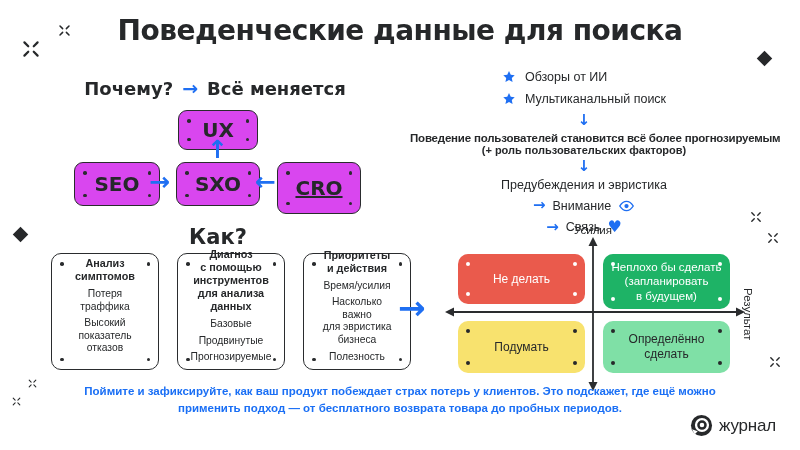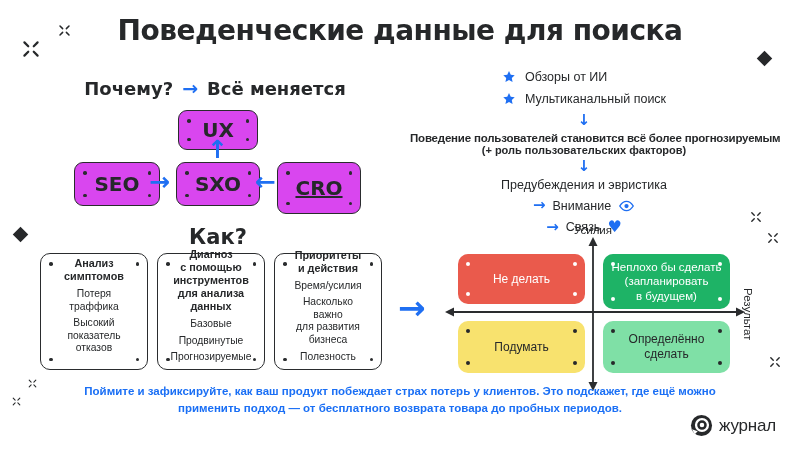--- a/index.html
+++ b/index.html
@@ -41,21 +41,21 @@
   .star-item svg { flex:0 0 auto; }
   .t-arrow { font-size:15px; line-height:1; margin:3px 0 4px; }
   .t-statement { font-size:11.5px; font-weight:bold; letter-spacing:-0.2px; white-space:nowrap; }
   .t-note { font-size:11px; font-weight:bold; }
   .t-heur { font-size:12.5px; margin-top:3px; }
   .t-row { display:flex; justify-content:center; align-items:center; gap:7px; margin-top:6px; font-size:12.5px; }
   .heart { font-family:"DejaVu Sans", sans-serif; color:#1f6ff2; font-size:16px; line-height:1; }
 
   
   .how-heading { left:40px; top:225px; width:356px; text-align:center; font-size:21px; }
-  .cards { left:40px; top:253px; display:flex; gap:9px; }
+  .cards { left:51px; top:253px; display:flex; gap:18px; }
   .card { position:relative; width:108px; height:117px; border:1.6px solid #2a2c2e; border-radius:10px;
           display:flex; flex-direction:column; justify-content:center; align-items:center;
           text-align:center; padding:8px 5px; background:#fff; }
   .card .cdot { background:#2a2c2e; width:3.5px; height:3.5px; }
   .card-title { font-size:10.8px; font-weight:bold; line-height:1.2; margin-bottom:5px; }
   .card-item { font-size:10.3px; line-height:1.22; margin-bottom:4px; }
   .card-item:last-child { margin-bottom:11px; }
 
   .big-arrow { left:398px; top:291px; font-size:33px; }
 
@@ -222,21 +222,21 @@
   <div class="card">
     <span class="cdot tl"></span>
       <span class="cdot tr"></span>
       <span class="cdot bl"></span>
       <span class="cdot br"></span>
     <div class="card-title preline">Приоритеты
 и действия</div>
     <div class="card-item preline">Время/усилия</div>
     <div class="card-item preline">Насколько
 важно
-для развития
+для эвристика
 бизнеса</div>
     <div class="card-item preline">Полезность</div>
   </div>
 </div>
 
 <span class="abs arrow-glyph big-arrow">→</span>
 
 <div class="abs matrix">
   <svg width="322" height="170" style="position:absolute;left:0;top:0">
     <g stroke="#2a2c2e" stroke-width="1.8" fill="#2a2c2e">

